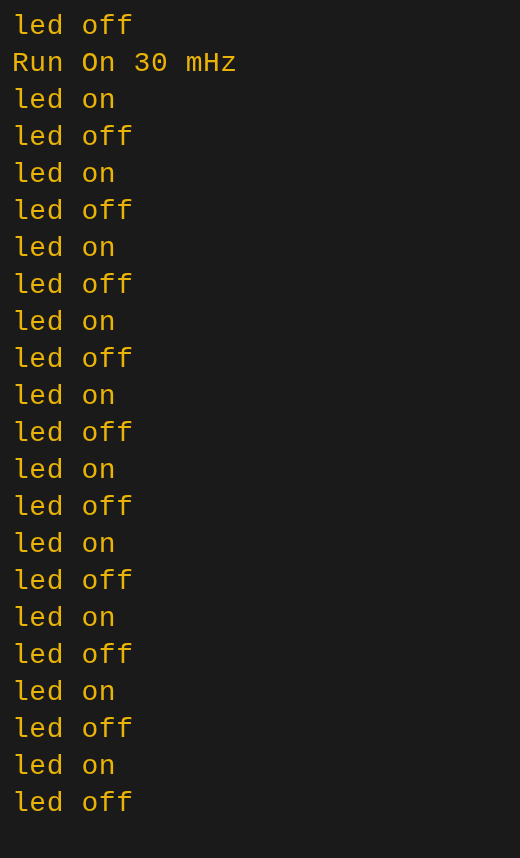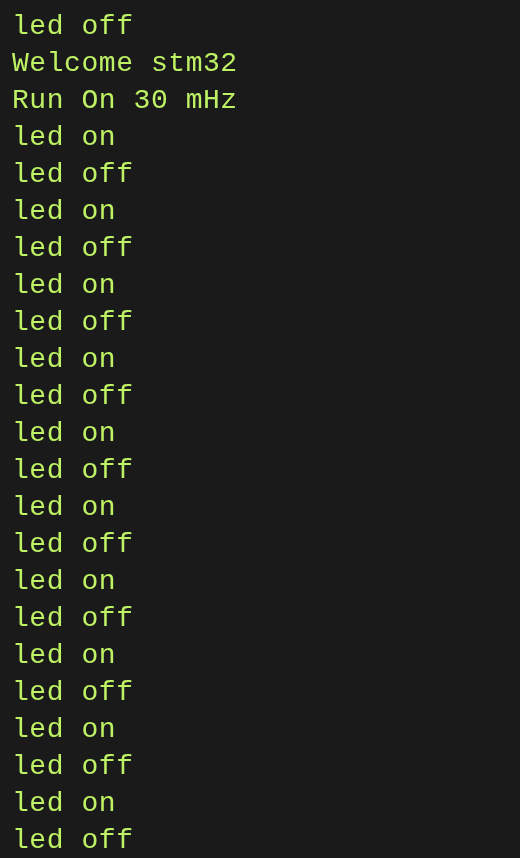--- a/index.html
+++ b/index.html
@@ -18,33 +18,32 @@
 
     .terminal {
       width: 520px;
       height: 858px;
       background-color: #1a1a1a;
       padding: 8px 12px;
       overflow: hidden;
     }
 
     .terminal-line {
-      color: #bef264;
+      color: #eab308;
       font-size: 28px;
       line-height: 37px;
       white-space: pre;
       letter-spacing: 0.02em;
     }
   </style>
 </head>
 <body>
 
 <div class="terminal">
 <div class="terminal-line">led off</div>
-    <div class="terminal-line">Welcome stm32</div>
     <div class="terminal-line">Run On 30 mHz</div>
     <div class="terminal-line">led on</div>
     <div class="terminal-line">led off</div>
     <div class="terminal-line">led on</div>
     <div class="terminal-line">led off</div>
     <div class="terminal-line">led on</div>
     <div class="terminal-line">led off</div>
     <div class="terminal-line">led on</div>
     <div class="terminal-line">led off</div>
     <div class="terminal-line">led on</div>

